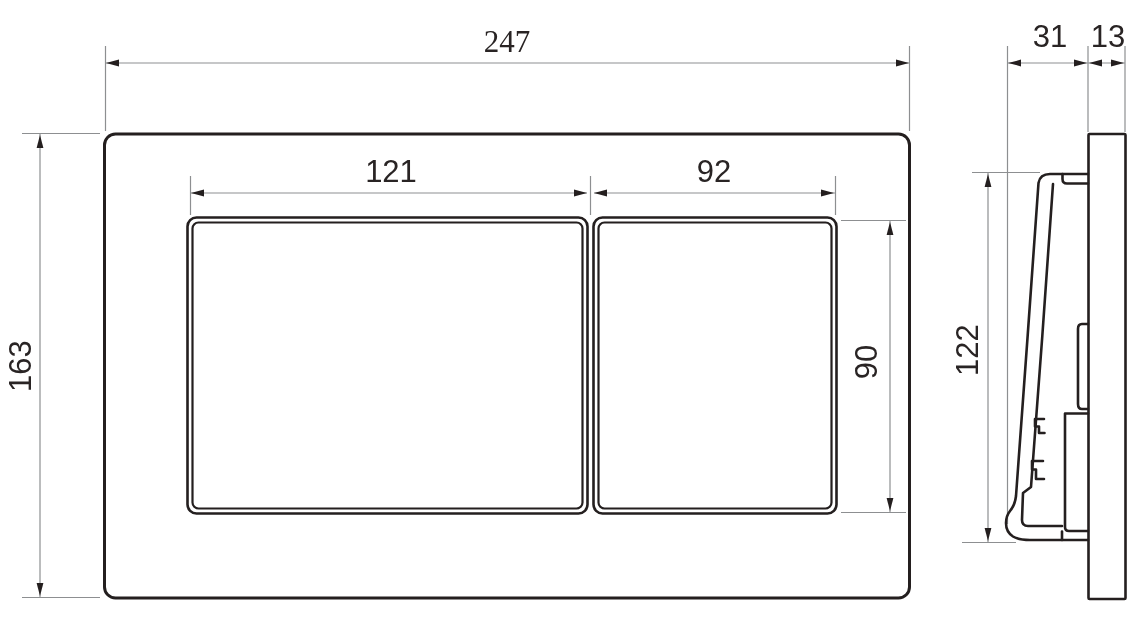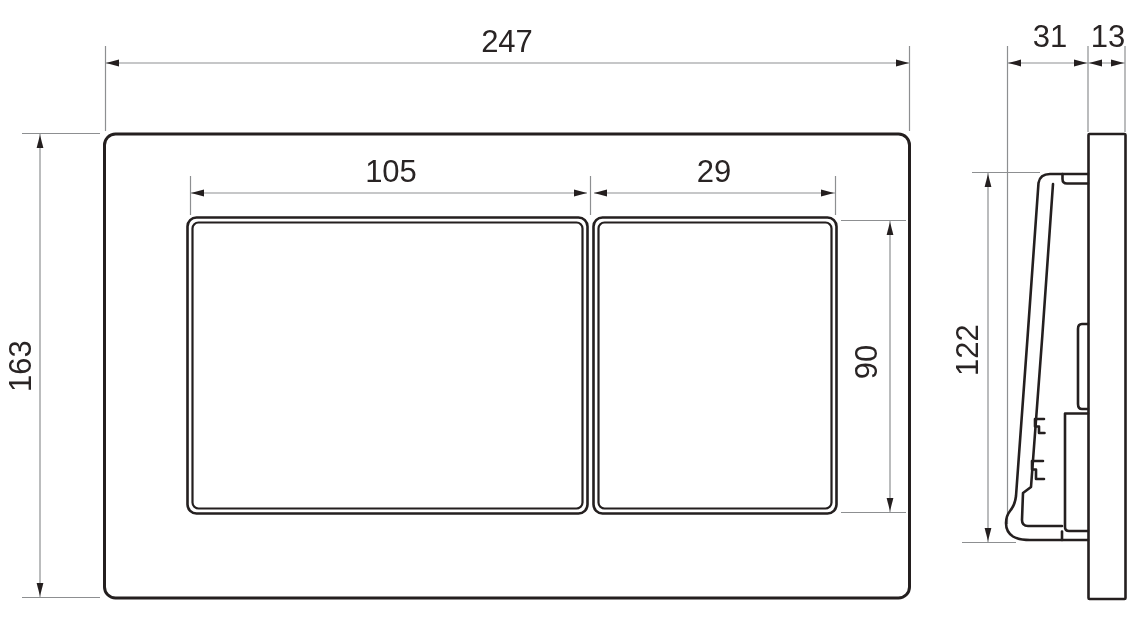--- a/index.html
+++ b/index.html
@@ -110,25 +110,25 @@
       <path d="M1088,413.5 H1065 V527 Q1065,531 1069,531 H1088"></path>
       <line x1="1062" y1="531.5" x2="1062" y2="540"></line>
 
       <path d="M1088,324 H1082 Q1078,324 1078,329 V404 Q1078,409 1082,409 H1088"></path>
 
       <path d="M1044,419 H1035 V426.5 H1039 V433 H1044.5"></path>
       <path d="M1043,461 H1032 V469.5 H1036 V479 H1044"></path>
     </g>
   </svg>
 
-  <div class="dim-label" style="left:457px;top:23px;">247</div>
+  <div class="dim-label" style="left:457px;top:23px;font-family:Liberation Serif, serif;">247</div>
 
-  <div class="dim-label" style="left:341px;top:153px;">105</div>
+  <div class="dim-label" style="left:341px;top:153px;">121</div>
 
-  <div class="dim-label" style="left:664px;top:153px;">29</div>
+  <div class="dim-label" style="left:664px;top:153px;">92</div>
 
   <div class="dim-label vertical" style="left:-29px;top:347px;">163</div>
 
   <div class="dim-label vertical" style="left:817px;top:343px;">90</div>
 
   <div class="dim-label vertical" style="left:918px;top:331px;">122</div>
 
   <div class="dim-label" style="left:1000px;top:18px;">31</div>
 
   <div class="dim-label" style="left:1058px;top:18px;">13</div>

